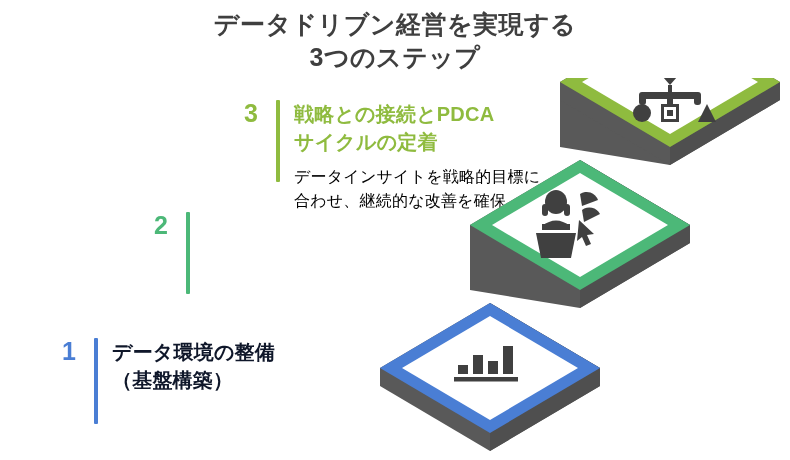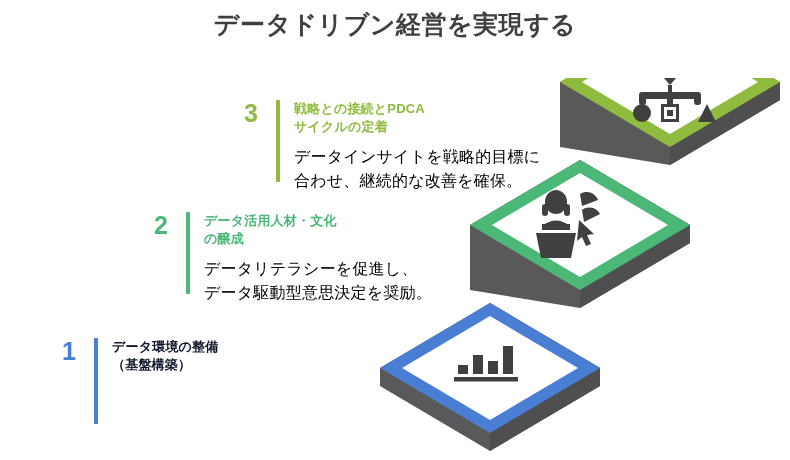--- a/index.html
+++ b/index.html
@@ -54,21 +54,21 @@
     width: 4px;
     flex: 0 0 auto;
     margin-left: 18px;
     border-radius: 1px;
   }
   .step-body {
     margin-left: 14px;
     flex: 1 1 auto;
   }
   .step-head {
-    font-size: 13px;
+    font-size: 20px;
     font-weight: bold;
     line-height: 1.42;
     letter-spacing: 0.2px;
     white-space: pre-line;
   }
   .step-desc {
     margin-top: 9px;
     font-size: 16px;
     line-height: 1.50;
     color: #000000;
@@ -95,42 +95,37 @@
   }
   #stairs svg { display: block; }
 </style>
 </head>
 <body>
 
 <div id="canvas">
 
   <div class="title">
     <span class="title-line">データドリブン経営を実現する</span>
+    <span class="title-line">3つのステップ</span>
   </div>
 
   <div class="step" id="step-3">
     <div class="step-num" style="color:#8fbb3f">3</div>
     <div class="step-bar" style="background:#8fbb3f"></div>
     <div class="step-body">
       <div class="step-head" style="color:#8fbb3f">戦略との接続とPDCA
 サイクルの定着</div>
       <div class="step-desc">データインサイトを戦略的目標に
 合わせ、継続的な改善を確保。</div>
     </div>
   </div>
 
   <div class="step" id="step-2">
     <div class="step-num" style="color:#4cb878">2</div>
     <div class="step-bar" style="background:#4cb878"></div>
-    <div class="step-body">
-      <div class="step-head" style="color:#4cb878">データ活用人材・文化
-の醸成</div>
-      <div class="step-desc">データリテラシーを促進し、
-データ駆動型意思決定を奨励。</div>
-    </div>
   </div>
 
   <div class="step" id="step-1">
     <div class="step-num" style="color:#4a7ed4">1</div>
     <div class="step-bar" style="background:#4a7ed4"></div>
     <div class="step-body">
       <div class="step-head" style="color:#0f172a">データ環境の整備
 （基盤構築）</div>
     </div>
   </div>

